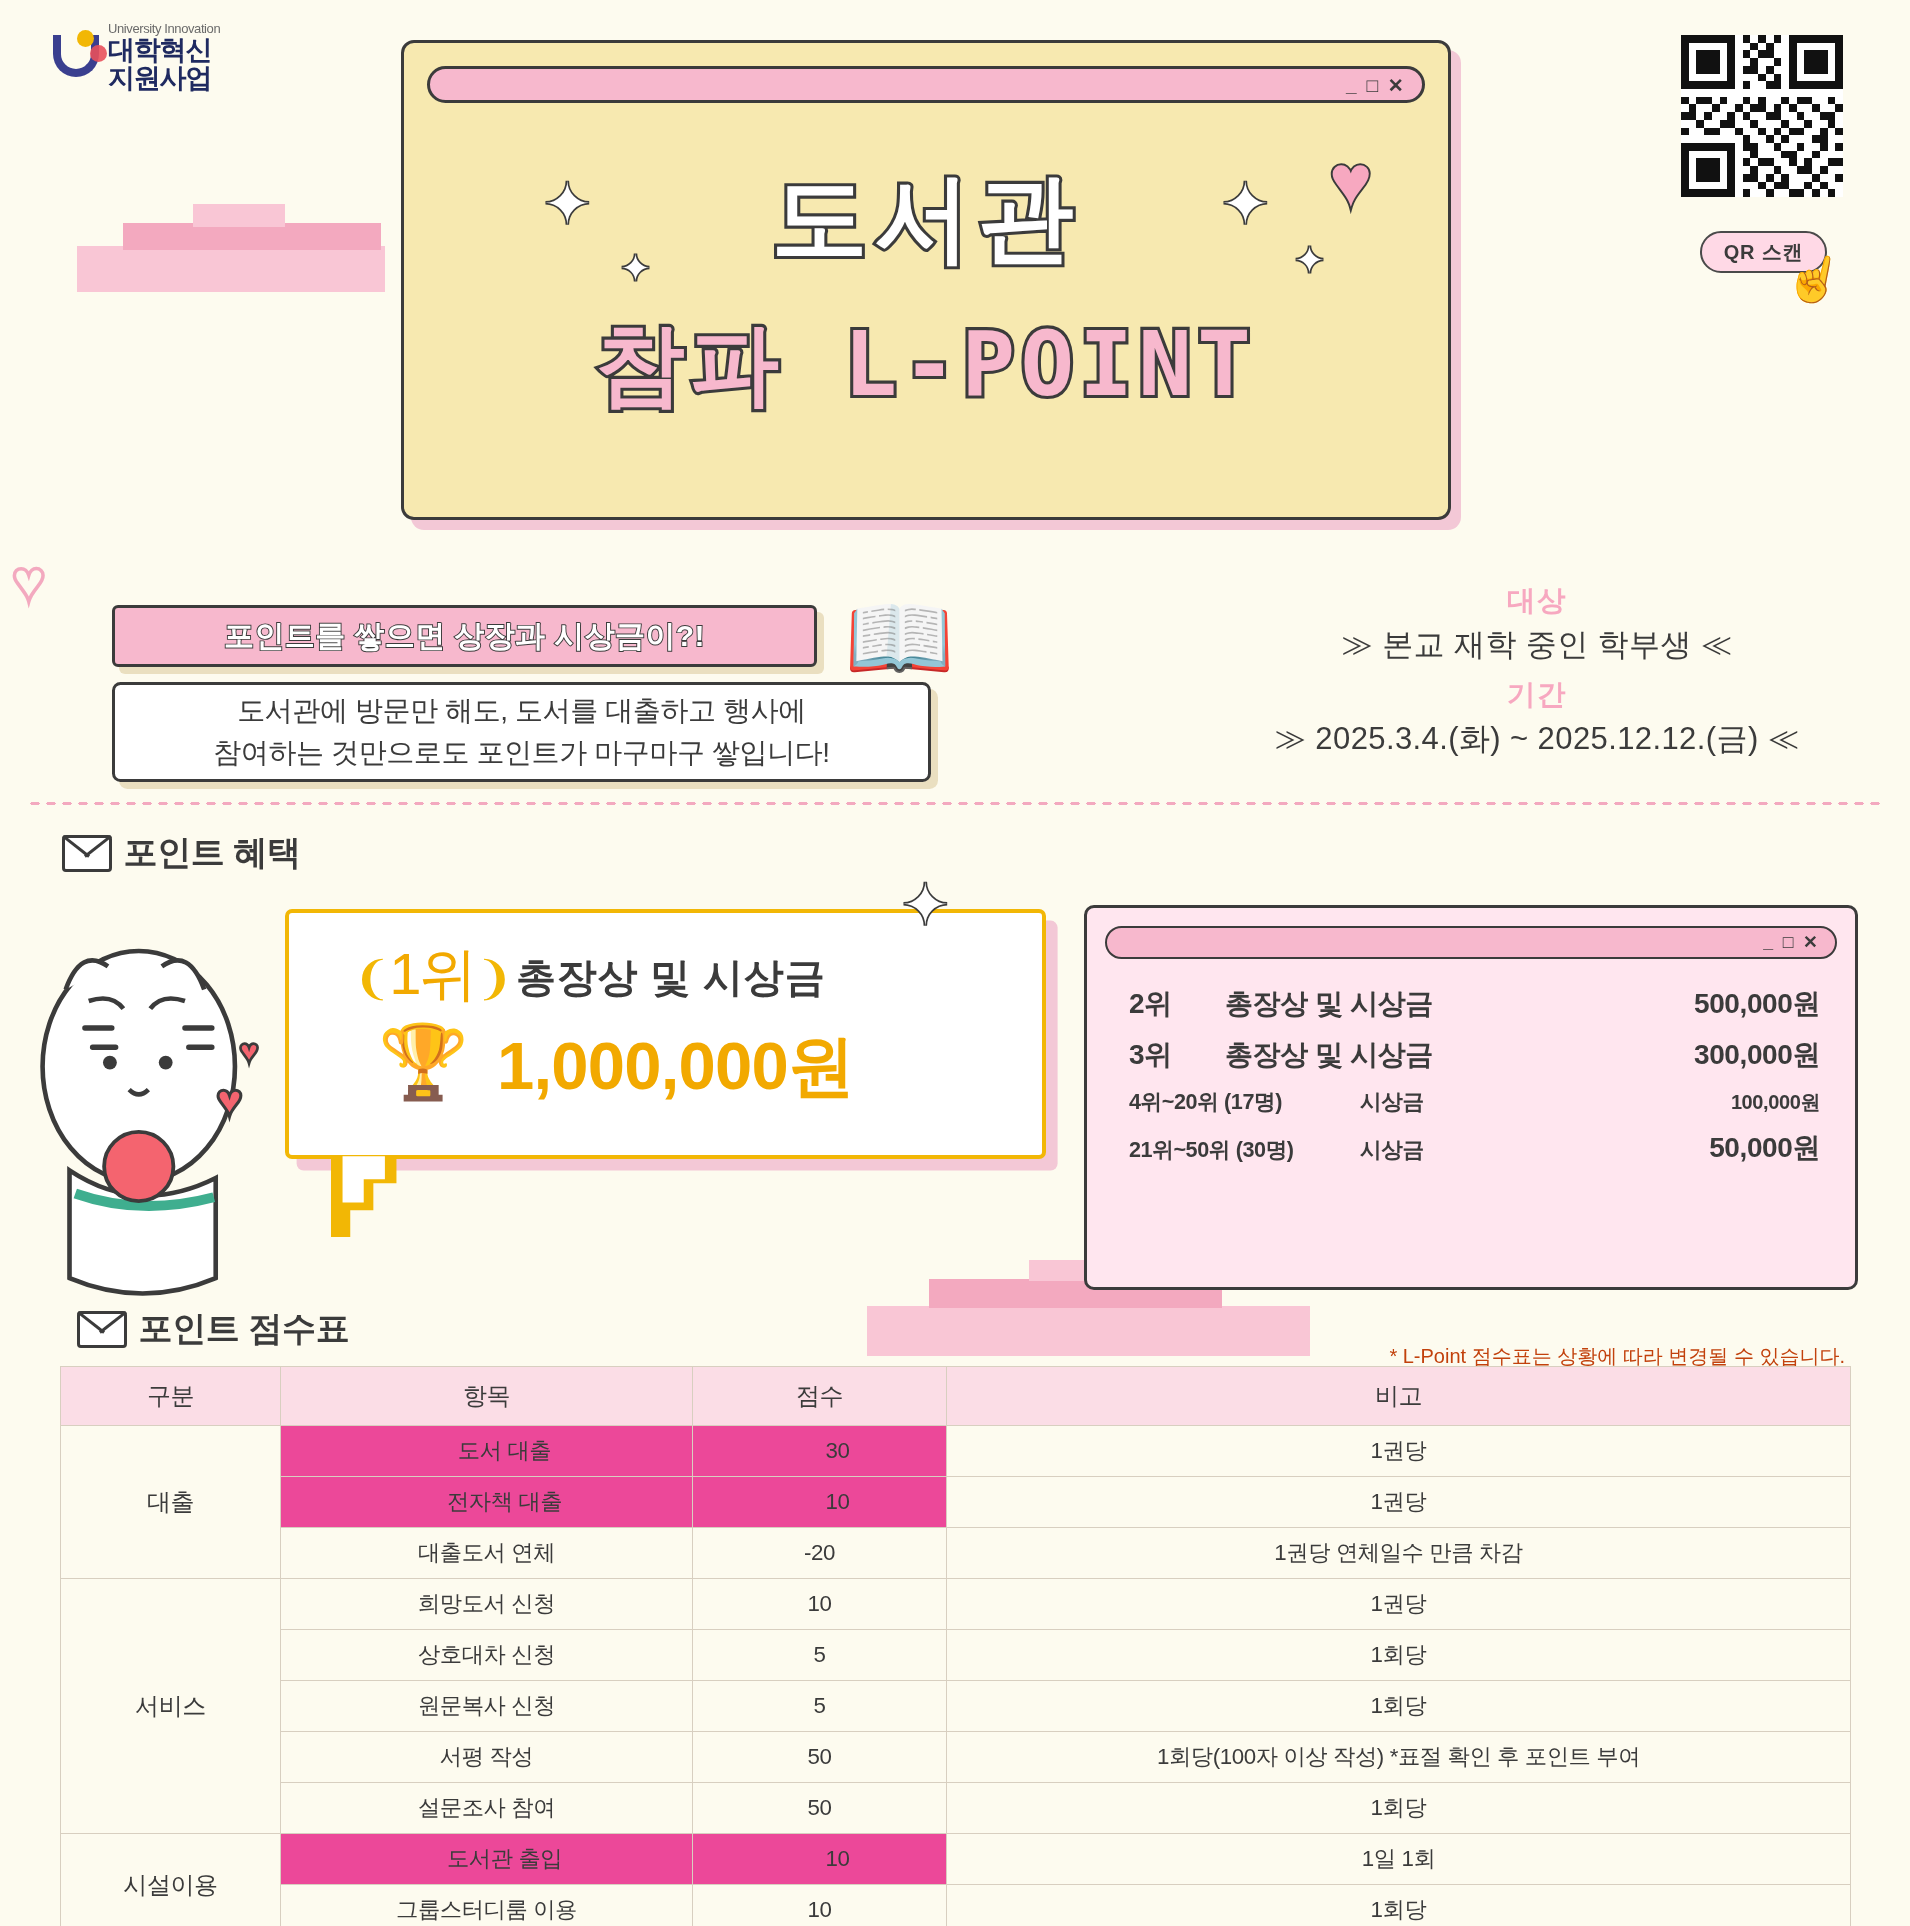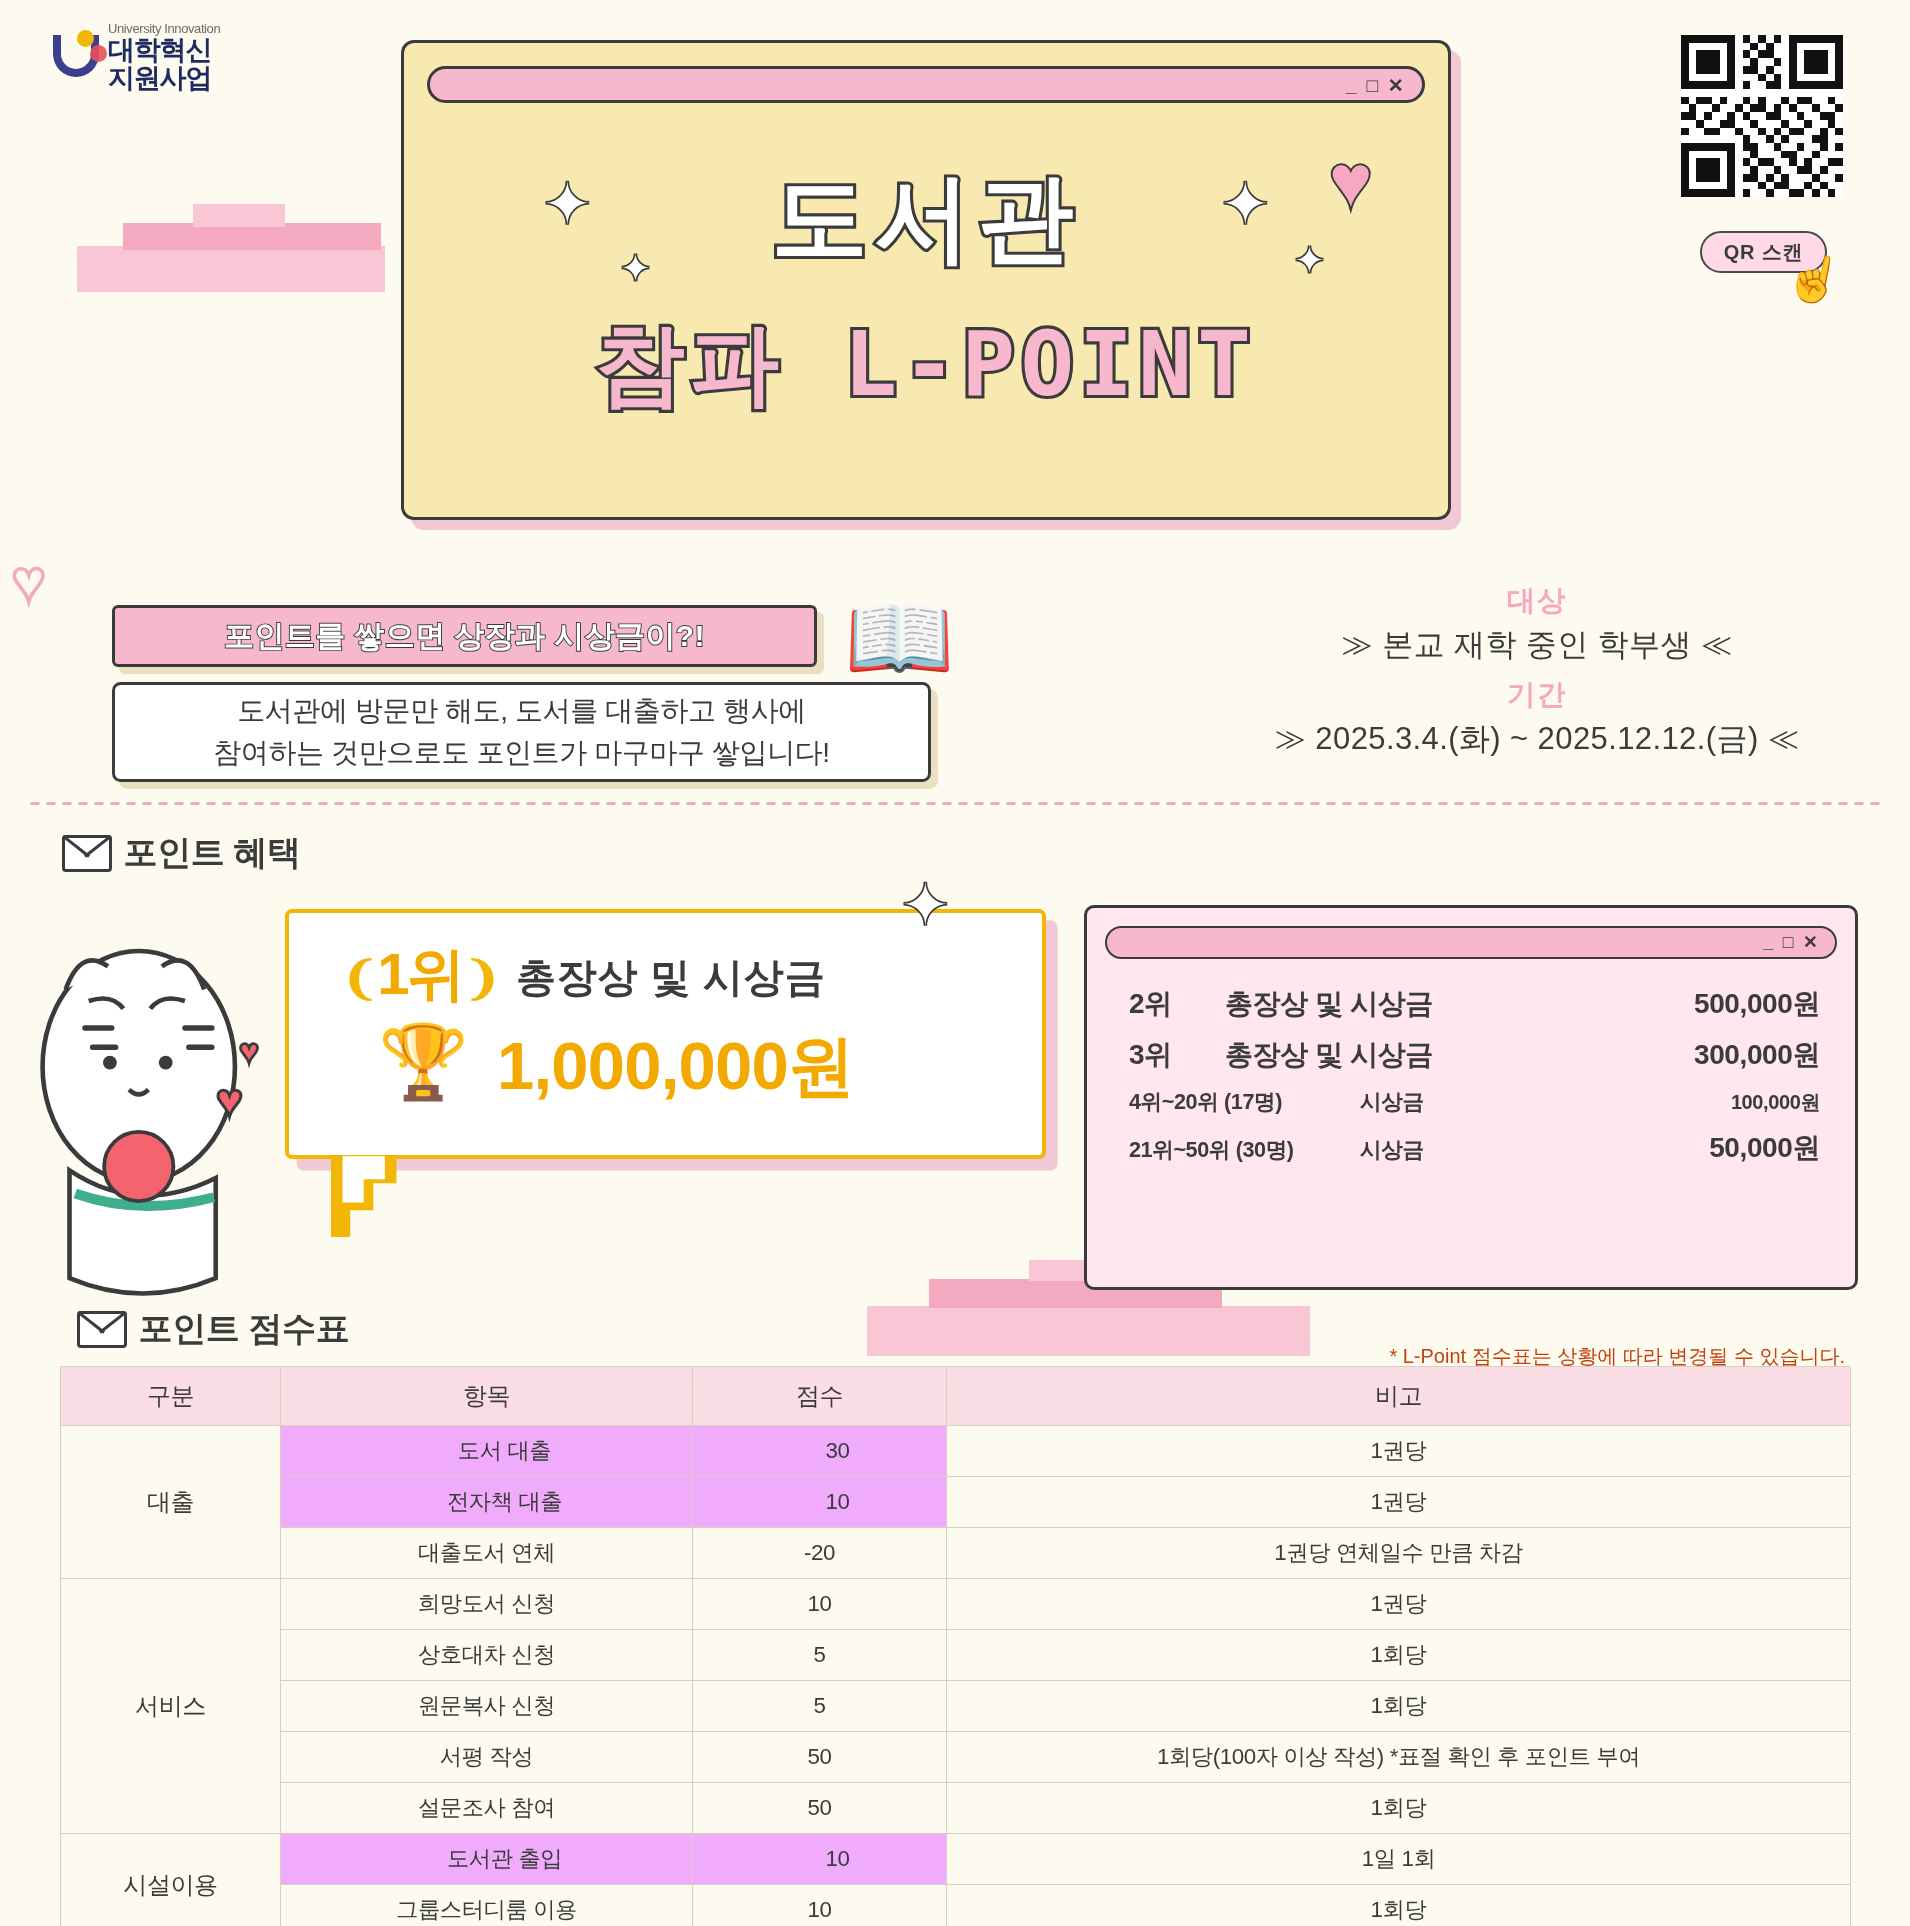--- a/index.html
+++ b/index.html
@@ -109,21 +109,21 @@
   .env-icon:before { left:-0.8px; transform: rotate(38deg); transform-origin: left top; }
   .env-icon:after  { right:-0.8px; transform: rotate(-38deg); transform-origin: right top; }
   .sec-title { font-size:34px; font-weight:bold; color:#3b3b3b; letter-spacing:-0.4px; }
 
   
   .prize1 {
     position:absolute; left:285px; top:909px; width:761px; height:250px;
     background:#fff; border:4.2px solid #f2b705; border-radius:7px;
     box-shadow: 11.6px 11.6px 0 #f3c8d6;
   }
-  .prize1 .rank { position:absolute; left:52px; top:23px; font-size:58px; font-weight:bold; color:#f2a900; letter-spacing:-2.3px;}
+  .prize1 .rank { position:absolute; left:64px; top:23px; font-size:58px; font-weight:normal; color:#f2a900; letter-spacing:-2.3px;}
   .prize1 .rank .laurel { color:#f2b705; font-size:46px; }
   .prize1 .desc { position:absolute; left:227px; top:37px; font-size:40px; font-weight:bold; color:#3b3b3b; letter-spacing:0.8px;}
   .prize1 .amt { position:absolute; left:208px; top:108px; font-size:67px; font-weight:bold; color:#f2a900; letter-spacing:-0.8px;}
   .trophy { position:absolute; left:89px; top:106px; font-size:73px; }
   .prize-tail { position:absolute; left:331px; top:1156px; }
   .spark2 { position:absolute; left:901px; top:871px; font-size:58px; color:#fff; -webkit-text-stroke:3.5px #3b3b3b; paint-order: stroke fill;}
 
   
   .prize-win {
     position:absolute; left:1084px; top:905px; width:774px; height:385px;
@@ -141,21 +141,21 @@
   
   .table-note { position:absolute; right:65px; top:1343px; font-size:20px; color:#c2410c; }
 
   
   .tbl { position:absolute; left:60px; top:1366px; width:1791px; border-collapse:collapse; }
   .tbl th, .tbl td {
     border:1.5px solid #d8cfc0; text-align:center; color:#3b3b3b;
     font-size:22.3px; padding:10px 3.9px; letter-spacing:-0.4px;
   }
   .tbl th { background:#fbdde6; font-size:24px; font-weight:normal; padding:13px 3.9px;}
-  .tbl td.hl { background:#f0abfc;padding-left:40px; }
+  .tbl td.hl { background:#ec4899;padding-left:40px; }
   .tbl td.grp { font-size:24px; }
 
   
   .tiger { position:absolute; left:23px; top:901px; width:270px; height:404px; }
 </style>
 </head>
 <body>
 
 <div class="page">
 

